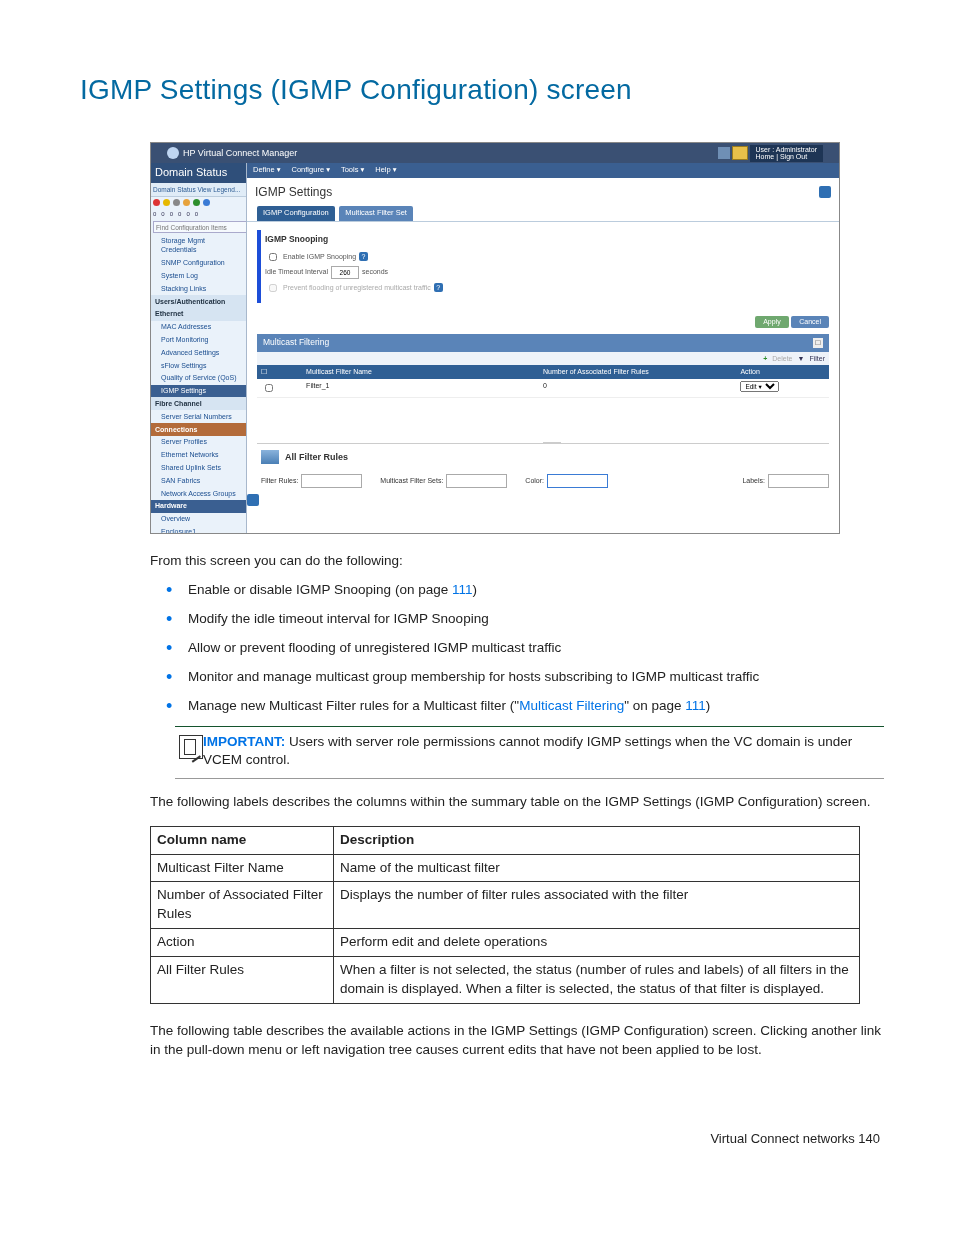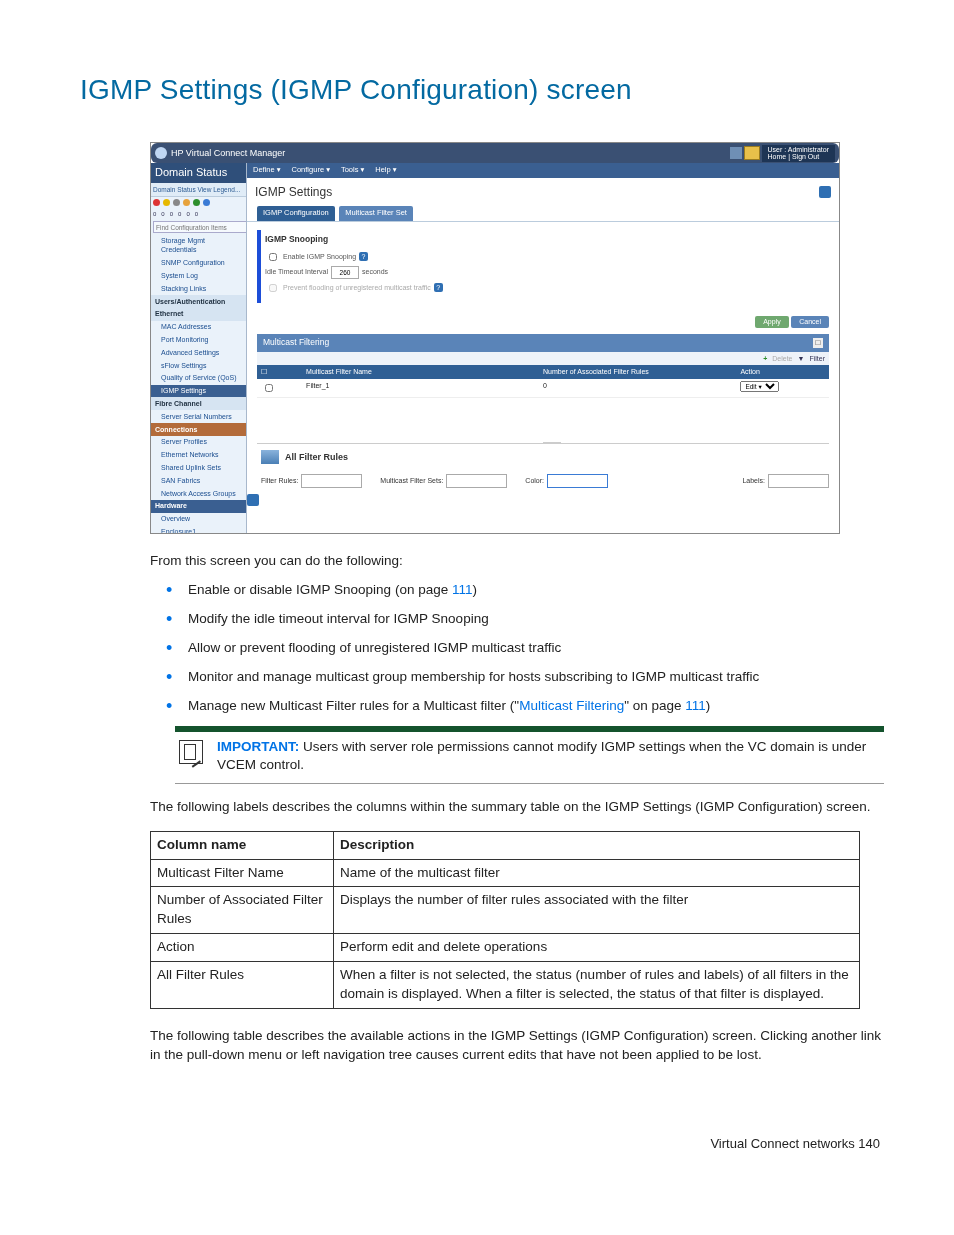--- a/index.html
+++ b/index.html
@@ -26,23 +26,22 @@
   .app {
     border: 1px solid #888;
     font-size: 9px;
     background: #fff;
   }
   .app-titlebar {
     background: #3a5073;
     color: #fff;
     display: flex;
     align-items: center;
-    padding: 2px 4px;
+    padding: 2px 16px;
     height: 16px;
-    border-radius: 6px;
   }
   .hp-roundel {
     width: 12px; height: 12px; border-radius: 50%;
     background: #bfd6f2; display:inline-block; margin-right:4px;
   }
   .app-title { flex:1; font-size:9px; }
   .titlebar-right { display:flex; gap:2px; align-items:center; }
   .yellow-box { width:14px; height:12px; background:#e8c04a; border:1px solid #9a7b1e; }
   .userbox { background:#1e3555; padding:1px 6px; font-size:7px; line-height:1.1; }
   .app-body { display:flex; height: 370px; }
@@ -139,24 +138,24 @@
   
   .lead { margin: 14px 0 8px 70px; }
   ul.bullets { list-style:none; padding:0; margin:0 0 8px 80px; }
   ul.bullets li { position:relative; padding-left:28px; margin:10px 0; }
   ul.bullets li::before {
     content:"•"; color:#0073e6; font-size:18px; position:absolute; left:6px; top:-3px;
   }
   a.link { color:#0073e6; text-decoration:none; }
   .important-box {
     margin: 6px 0 14px 95px;
-    border-top:6px solid #14532d;
+    border-top:1px solid #14532d;
     border-bottom:1px solid #999;
     padding:6px 4px 8px 4px;
-    display:flex; gap:14px;
+    display:flex; 
   }
   .imp-icon {
     width:22px; height:22px; flex:none;
     border:1px solid #333; position:relative; margin-top:2px;
   }
   .imp-icon::before{
     content:""; position:absolute; left:4px; top:3px; width:10px; height:14px;
     border:1px solid #333;
   }
   .imp-icon::after{

